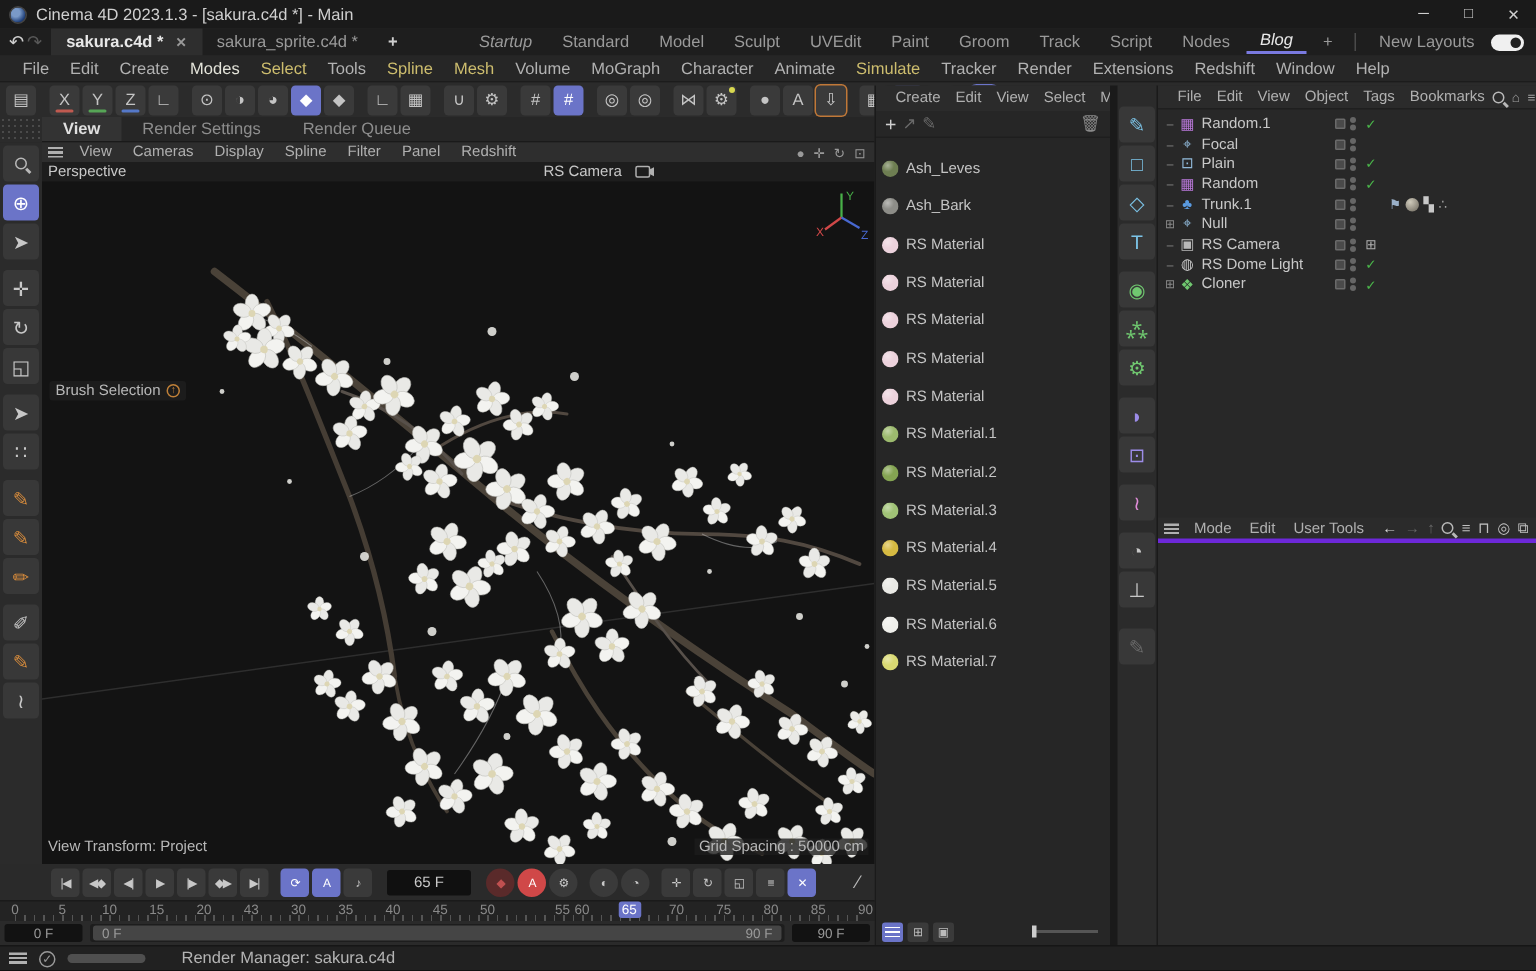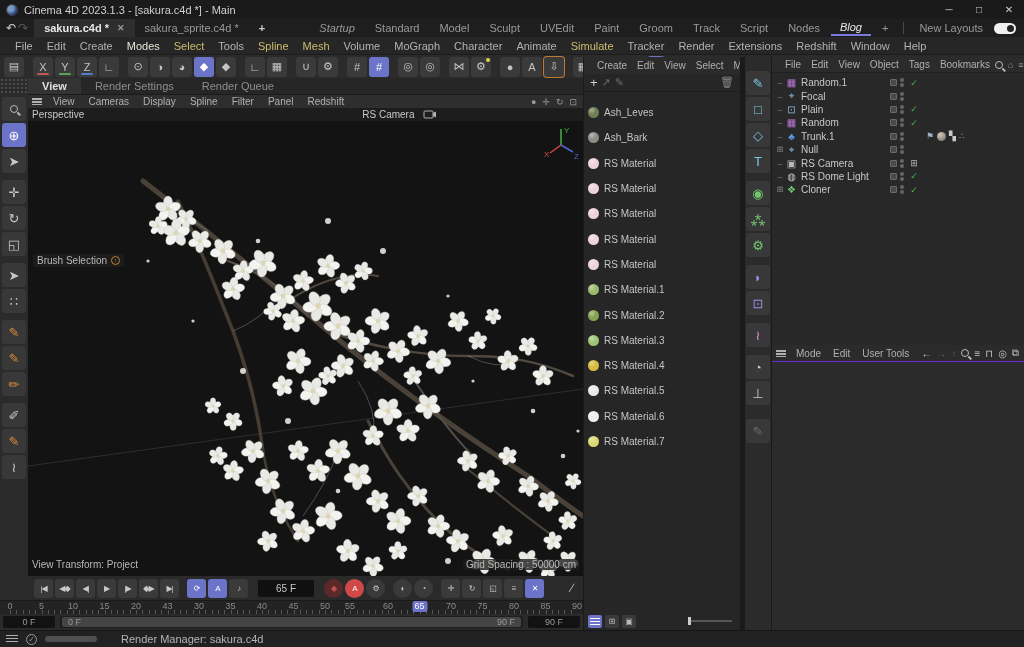--- a/index.html
+++ b/index.html
@@ -101,21 +101,21 @@
   .tico { width:13px; text-align:center; font-size:10px; flex:none; }
   .tname { padding-left:3px; width:92px; white-space:nowrap; overflow:hidden; }
   .tsq { width:7px; height:7px; border:1px solid #6a6a6a; background:#4a4a4a; border-radius:1px; flex:none; margin-right:3px; }
   .tdots { display:flex; flex-direction:column; gap:1px; margin-right:4px; flex:none; }
   .tdots i { width:4px; height:4px; border-radius:50%; background:#666; }
   .tchk { width:12px; text-align:center; font-size:9px; }
   .ttags { display:flex; gap:3px; margin-left:6px; font-size:9px; align-items:center; }
 
   
   .attributes { left:772px; top:345px; width:252px; height:285px; background:#2b2b2b; }
-  .attrmenu { height:17px; display:flex; align-items:center; font-size:10px; background:#2b2b2b; border-bottom:1px solid #6d28d9; }
+  .attrmenu { height:17px; display:flex; align-items:center; font-size:10px; background:#2b2b2b; border-bottom:3px solid #6d28d9; }
   .attrmenu .mi { padding:0 6px; color:#b0b0b0; }
   .attrmenu .ricons { margin-left:auto; display:flex; gap:5px; padding-right:5px; font-size:10px; align-items:center; }
   .dim { color:#666 !important; }
 
   
   .transport { left:0; top:576px; width:583px; height:24px; background:#2a2a2a; display:flex; align-items:center; gap:2px; padding-left:8px; }
   .trgroup { display:flex; gap:2px; margin-right:8px; }
   .trbtn { min-width:19px; height:19px; padding:0 2px; background:#3a3a3a; border-radius:3px; display:flex; align-items:center; justify-content:center; font-size:8px; color:#c8c8c8; letter-spacing:-1px; }
   .trbtn.blue { background:#6b74c8; color:#fff; }
   .trbtn.red { background:#d04848; color:#fff; border-radius:50%; }
@@ -1285,21 +1285,21 @@
         <span class="num" style="left: 41.5px;">5</span>
         <span class="num" style="left: 73px;">10</span>
         <span class="num" style="left: 104.5px;">15</span>
         <span class="num" style="left: 136px;">20</span>
         <span class="num" style="left: 167.5px;">43</span>
         <span class="num" style="left: 199px;">30</span>
         <span class="num" style="left: 230.5px;">35</span>
         <span class="num" style="left: 262px;">40</span>
         <span class="num" style="left: 293.5px;">45</span>
         <span class="num" style="left: 325px;">50</span>
-        <span class="num" style="left: 350px;">55</span>
+        <span class="num" style="left: 375px;">55</span>
         <span class="num" style="left: 388px;">60</span>
         <span class="num" style="left: 419.5px;">65</span>
         <span class="num" style="left: 451px;">70</span>
         <span class="num" style="left: 482.5px;">75</span>
         <span class="num" style="left: 514px;">80</span>
         <span class="num" style="left: 545.5px;">85</span>
         <span class="num" style="left: 577px;">90</span>
       </div>
     <div class="ticks"></div>
     <div class="playhead" id="playhead" style="left: 419.5px;">65</div>

